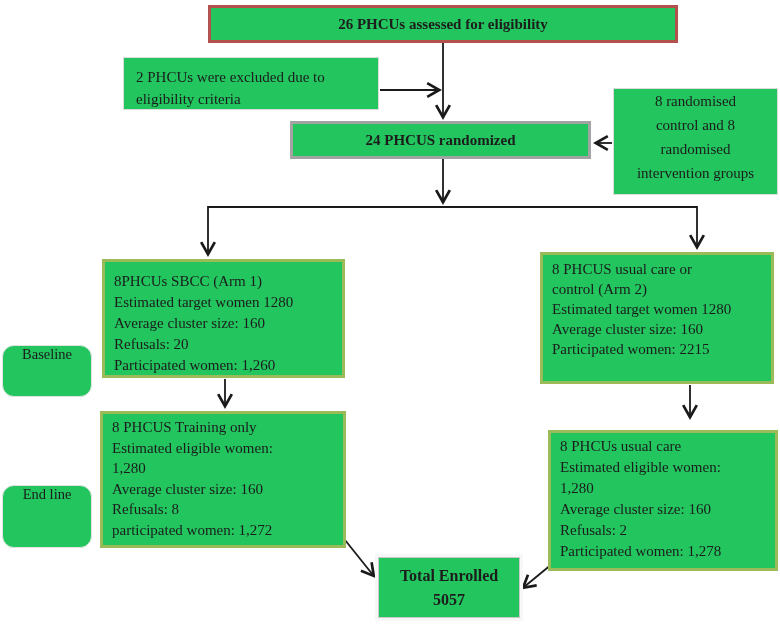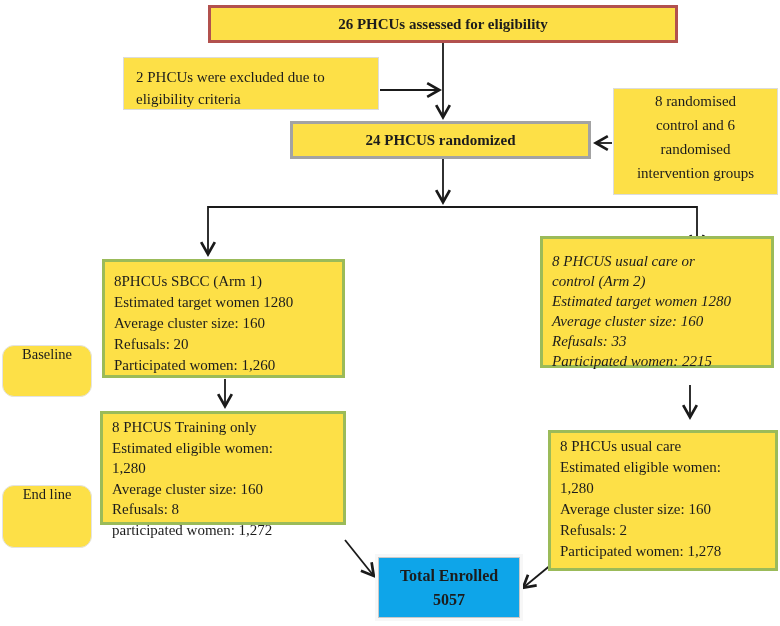--- a/index.html
+++ b/index.html
@@ -6,21 +6,21 @@
   .canvas{
     position:relative;
     width:780px;
     height:626px;
     background:#ffffff;
     font-family:"Liberation Serif", serif;
     color:#1c1c1c;
     overflow:hidden;
   }
   .arrows{position:absolute;left:0;top:0;width:780px;height:626px;z-index:1;}
-  .box{position:absolute;background:#fde047;box-sizing:border-box;z-index:2;font-size:15px;}
+  .box{position:absolute;background:#22c55e;box-sizing:border-box;z-index:2;font-size:15px;}
   .red-box{
     left:208px;top:5px;width:470px;height:38px;
     border:3px solid #b2514e;
     display:flex;align-items:center;justify-content:center;
     font-weight:bold;
   }
   .excl-box{
     left:123px;top:57px;width:256px;height:53px;
     border:1px solid #dcdcdc;
     padding:8px 6px 0 12px;line-height:22px;
@@ -31,26 +31,26 @@
     display:flex;align-items:center;justify-content:center;
     font-weight:bold;
   }
   .info-box{
     left:613px;top:88px;width:165px;height:107px;
     border:1px solid #dcdcdc;
     text-align:center;line-height:24px;
   }
   .green{border:3px solid #9bbb59;}
   .arm1-box{left:102px;top:259px;width:243px;height:119px;padding:9px 4px 0 9px;line-height:21px;}
-  .arm2-box{left:540px;top:236px;width:234px;height:132px;padding:12px 4px 0 9px;line-height:20px;font-style:italic;}
-  .train-box{left:100px;top:411px;width:246px;height:114px;padding:3px 4px 0 9px;line-height:20.5px;}
+  .arm2-box{left:540px;top:252px;width:234px;height:132px;padding:4px 4px 0 9px;line-height:20px;}
+  .train-box{left:100px;top:411px;width:246px;height:137px;padding:3px 4px 0 9px;line-height:20.5px;}
   .usual-box{left:548px;top:422px;width:230px;height:141px;padding:3px 4px 0 9px;line-height:21px;margin-top:8px;}
   .total-box{
     left:378px;top:557px;width:142px;height:61px;
-    background:#0ea5e9;border:1px solid #c9c9c9;
+    background:#22c55e;border:1px solid #c9c9c9;
     box-shadow:0 0 0 3px #f7f7f7;
     display:flex;flex-direction:column;align-items:center;justify-content:center;
     font-weight:bold;font-size:16px;line-height:24px;
   }
   .side-label{
     border:1px solid #e3e3e3;border-radius:12px;
     display:flex;justify-content:center;
     font-size:14.5px;
   }
   .baseline-label{left:2px;top:345px;width:90px;height:52px;}
@@ -97,39 +97,38 @@
     <div>2 PHCUs were excluded due to</div>
     <div>eligibility criteria</div>
   </div>
 
   <div class="box rand-box">
     <span>24 PHCUS randomized</span>
   </div>
 
   <div class="box info-box">
     <div>8 randomised</div>
-    <div>control and 6</div>
+    <div>control and 8</div>
     <div>randomised</div>
     <div>intervention groups</div>
   </div>
 
   <div class="box green arm1-box">
     <div>8PHCUs SBCC (Arm 1)</div>
     <div>Estimated target women 1280</div>
     <div>Average cluster size: 160</div>
     <div>Refusals: 20</div>
     <div>Participated women: 1,260</div>
   </div>
 
   <div class="box green arm2-box">
     <div>8 PHCUS usual care or</div>
     <div>control (Arm 2)</div>
     <div>Estimated target women 1280</div>
     <div>Average cluster size: 160</div>
-    <div>Refusals: 33</div>
     <div>Participated women: 2215</div>
   </div>
 
   <div class="box green train-box">
     <div>8 PHCUS Training only</div>
     <div>Estimated eligible women:</div>
     <div>1,280</div>
     <div>Average cluster size: 160</div>
     <div>Refusals: 8</div>
     <div>participated women: 1,272</div>

